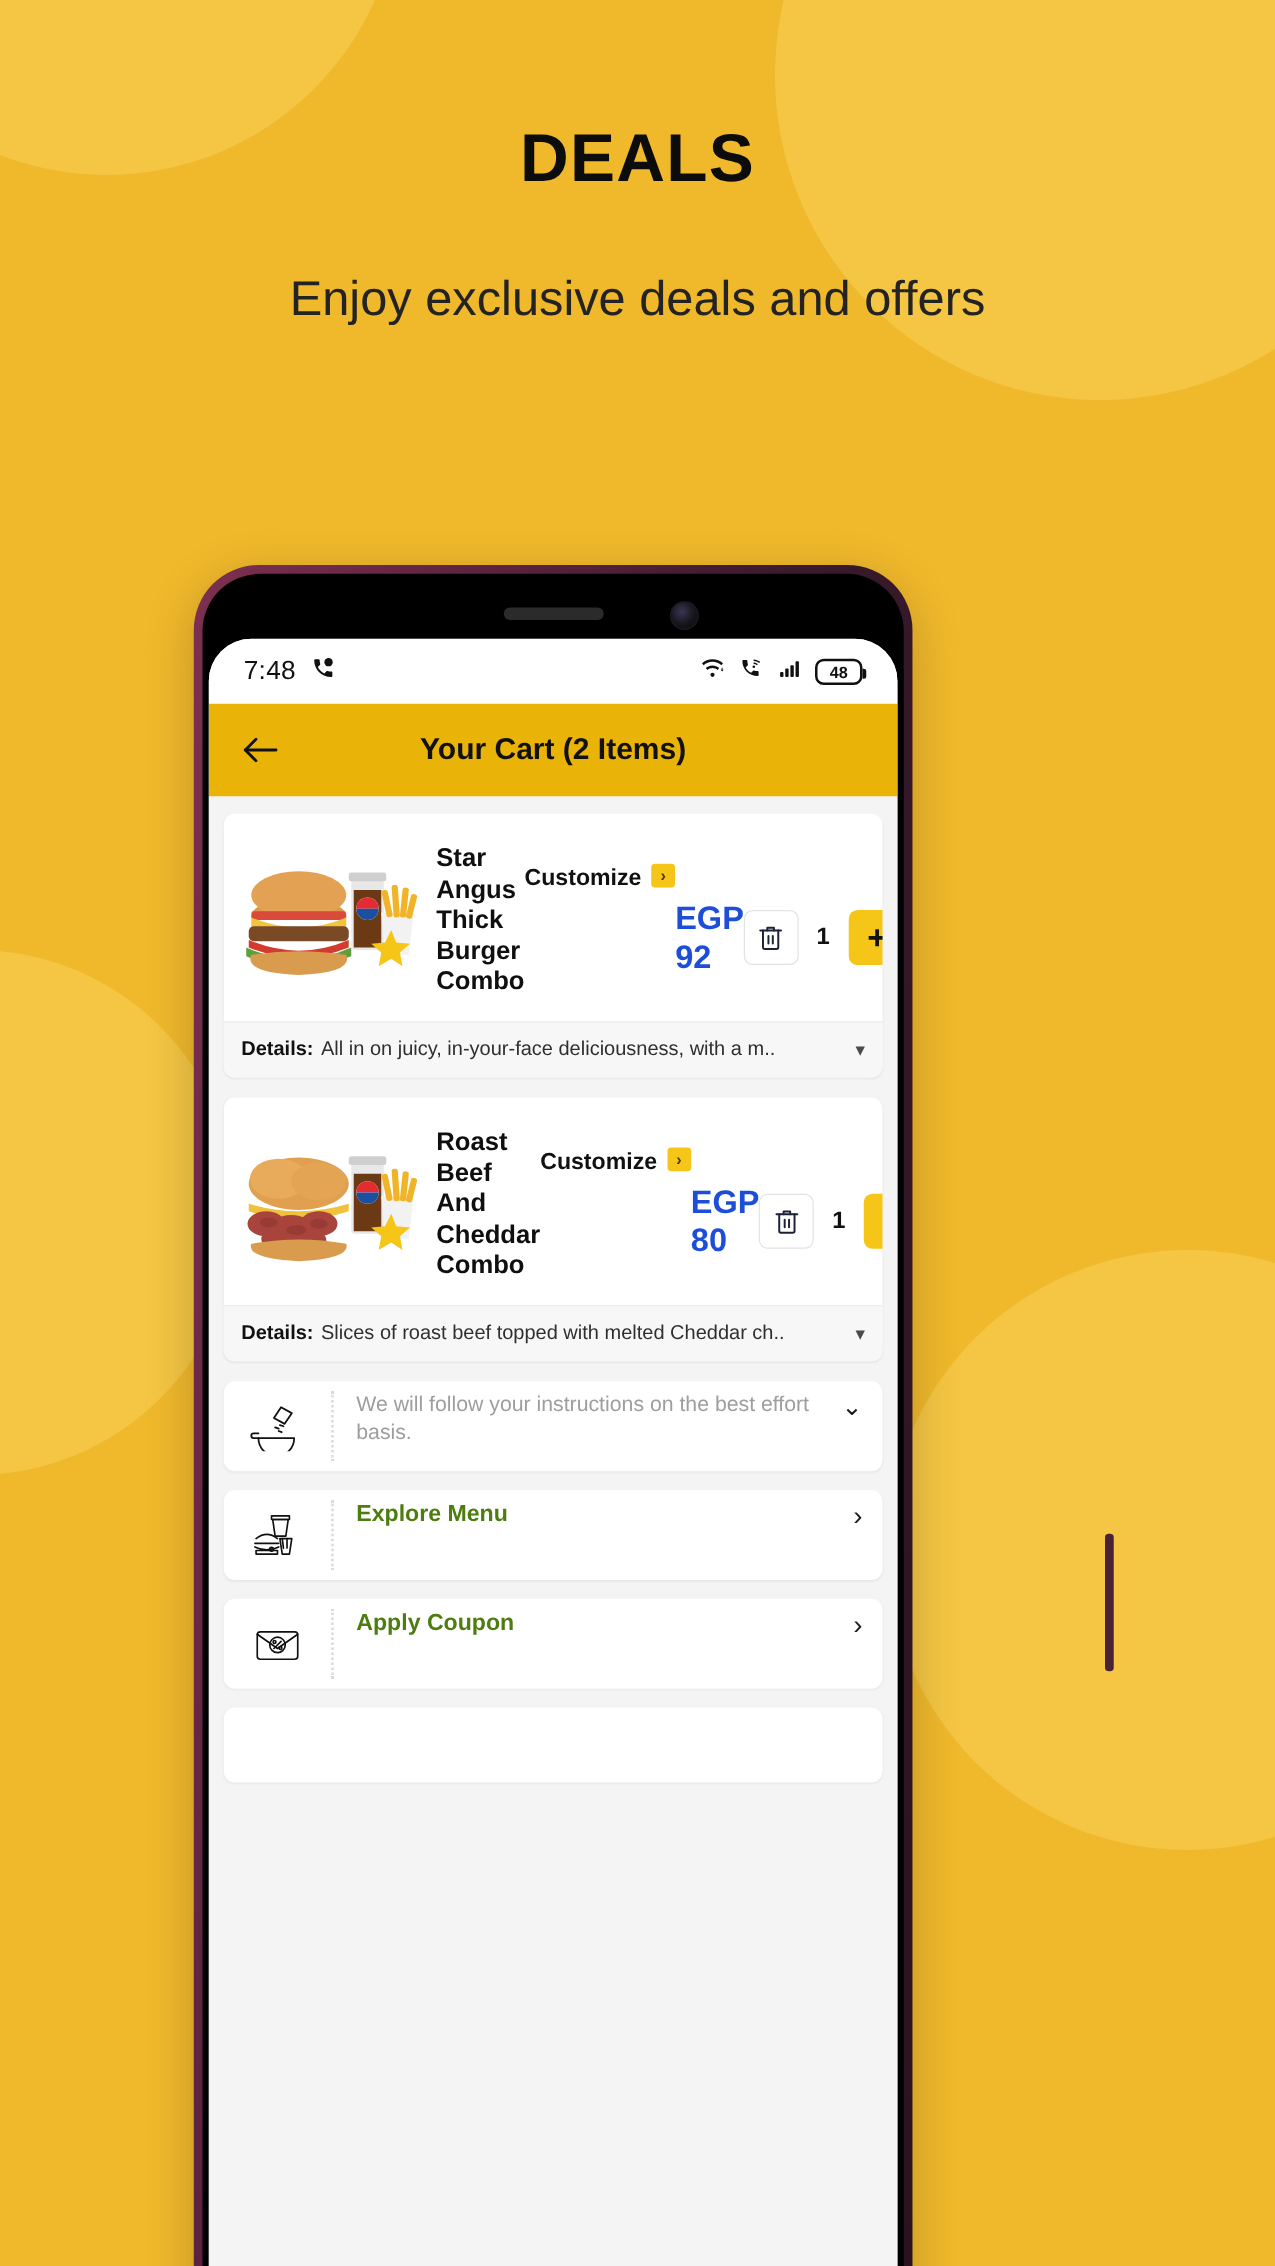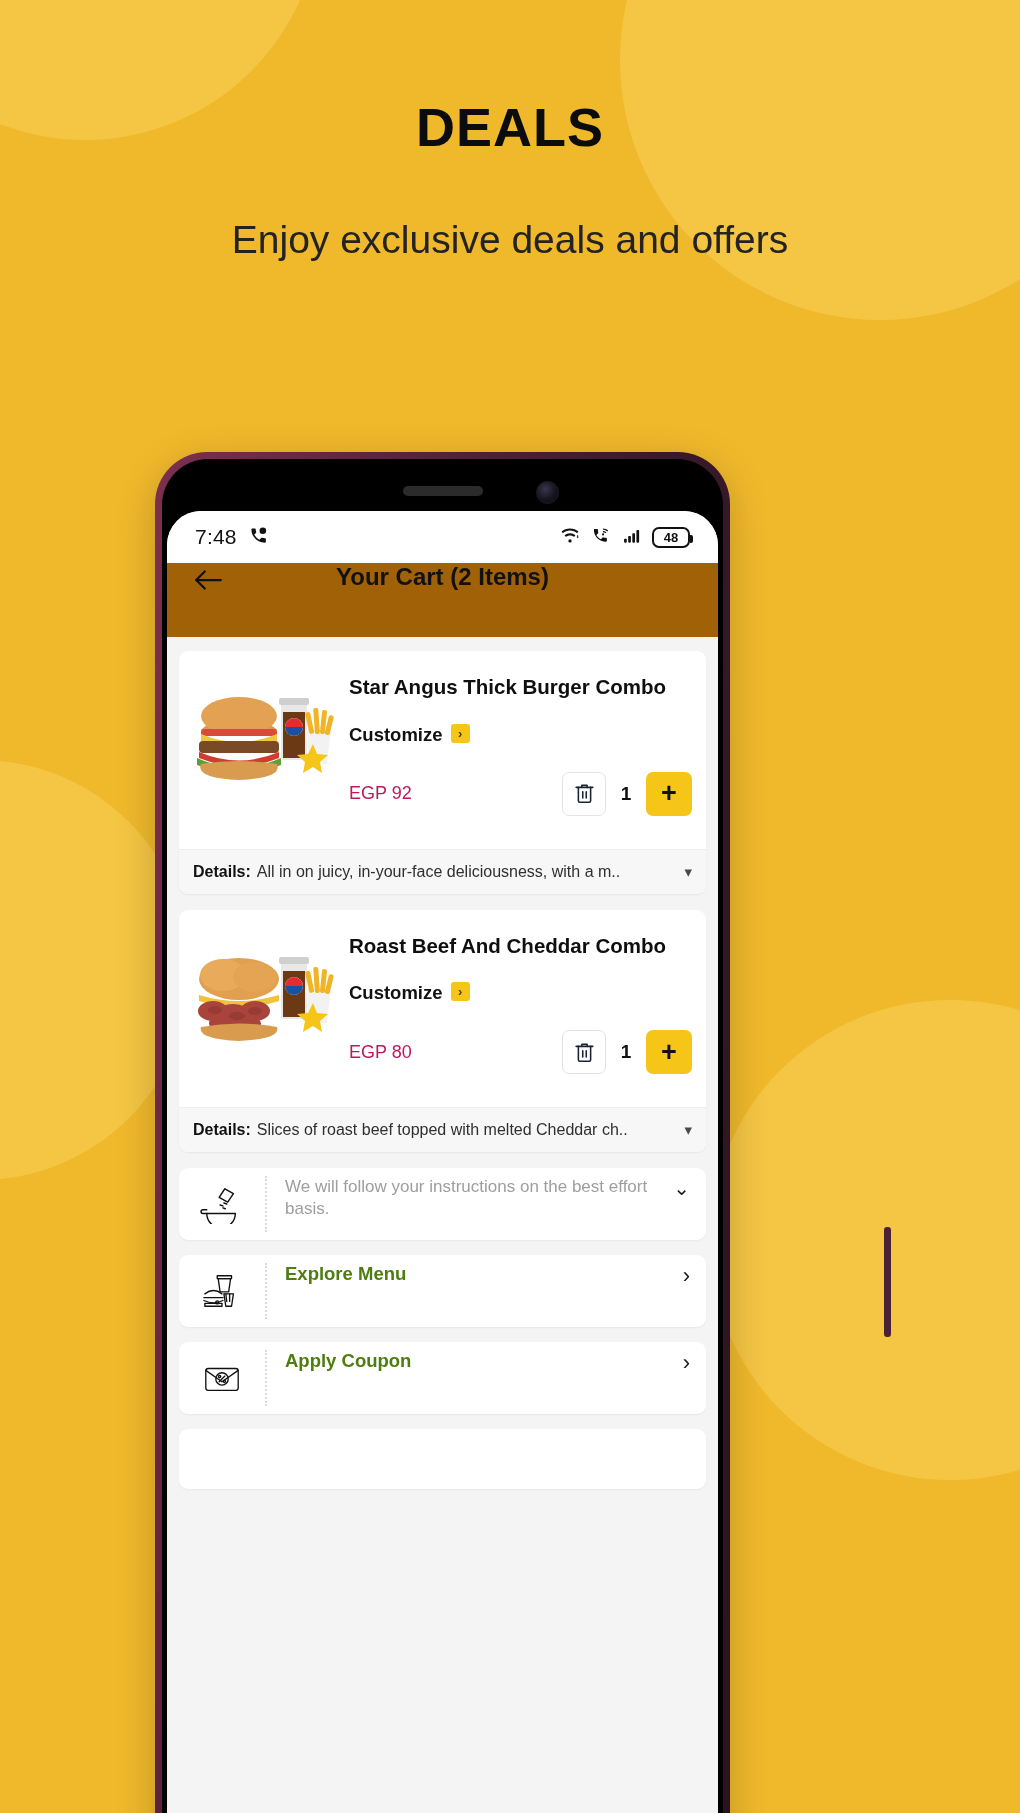--- a/index.html
+++ b/index.html
@@ -106,22 +106,22 @@
     border-radius:7px; font-size:13px; font-weight:600; color:#111;
     padding:0 4px; position:relative;
   }
   .battery:after{
     content:""; position:absolute; right:-5px; top:6px;
     width:3px; height:8px; background:#111; border-radius:0 2px 2px 0;
   }
 
   
   .appbar {
-    height:74px; display:flex; 
-    background:#a16207; padding:0 24px; position:relative;
+    height:74px; display:flex; align-items:center;
+    background:#eab308; padding:0 24px; position:relative;
   }
   .back-arrow { width:34px; height:34px; display:flex; align-items:center; justify-content:center; cursor:pointer; }
   .appbar-title {
     position:absolute; left:0; right:0; text-align:center;
     font-size:24px; font-weight:bold; color:#111; pointer-events:none;
   }
 
   
   .content {
     background:#f4f4f4; padding:14px 12px 0;
@@ -132,49 +132,49 @@
   .card {
     background:#fff; border-radius:9px; margin-bottom:16px;
     box-shadow:0 1px 2px rgba(0,0,0,.06); overflow:hidden;
   }
   .card-main { display:flex; padding:16px 14px 10px; }
   .thumb {
     width:150px; min-width:150px; height:140px;
     display:flex; align-items:center; justify-content:center;
     position:relative;
   }
-  .card-info { flex:1; padding-left:6px; display:flex; flex-direction:column; }
+  .card-info { flex:1; padding-left:6px; display:flex; flex-direction:row; }
   .item-name {
     font-size:20.5px; font-weight:bold; color:#0f0f0f; margin-top:8px; line-height:1.2;
   }
   .customize-row { display:flex; gap:8px; margin-top:24px; }
   .customize-label { font-size:18.5px; font-weight:bold; color:#111; }
   .chev-badge {
     width:19px; height:19px; background:#f5c518; border-radius:3px;
     display:flex; align-items:center; justify-content:center;
     font-size:13px; font-weight:bold; color:#4a3a00; line-height:1;
   }
   .price-row { display:flex; align-items:center; margin-top:26px; }
-  .price { font-size:18px; font-weight:normal; color:#be185d; }
+  .price { font-size:26px; font-weight:bold; color:#1d4ed8; }
   .qty-group { margin-left:auto; display:flex; align-items:center; gap:12px; }
   .trash-btn {
     width:44px; height:44px; border:1px solid #e3e3e3; border-radius:7px;
     background:#fff; display:flex; align-items:center; justify-content:center; cursor:pointer;
   }
   .qty-val { font-size:19px; font-weight:600; color:#111; min-width:16px; text-align:center; }
   .plus-btn {
     width:46px; height:44px; background:#f5c518; border-radius:7px;
     display:flex; align-items:center; justify-content:center;
     font-size:27px; font-weight:bold; color:#111; cursor:pointer; line-height:1;
   }
   .details-bar {
     display:flex; align-items:center; gap:6px;
     background:#f7f7f7; border-top:1px solid #ededed;
     padding:13px 14px; font-size:16px; color:#2a2a2a;
-    white-space:nowrap; overflow:hidden;margin-top:23px;
+    white-space:nowrap; overflow:hidden;
   }
   .details-label { font-weight:bold; color:#111; }
   .details-text { overflow:hidden; text-overflow:ellipsis; color:#2f2f2f; }
   .details-chev { margin-left:auto; padding-left:10px; color:#4a4a4a; font-size:15px; }
 
   
   .action-row {
     display:flex; background:#fff;
     border-radius:9px; margin-bottom:15px; min-height:62px;
     box-shadow:0 1px 2px rgba(0,0,0,.05); padding:8px 16px 8px 0;

